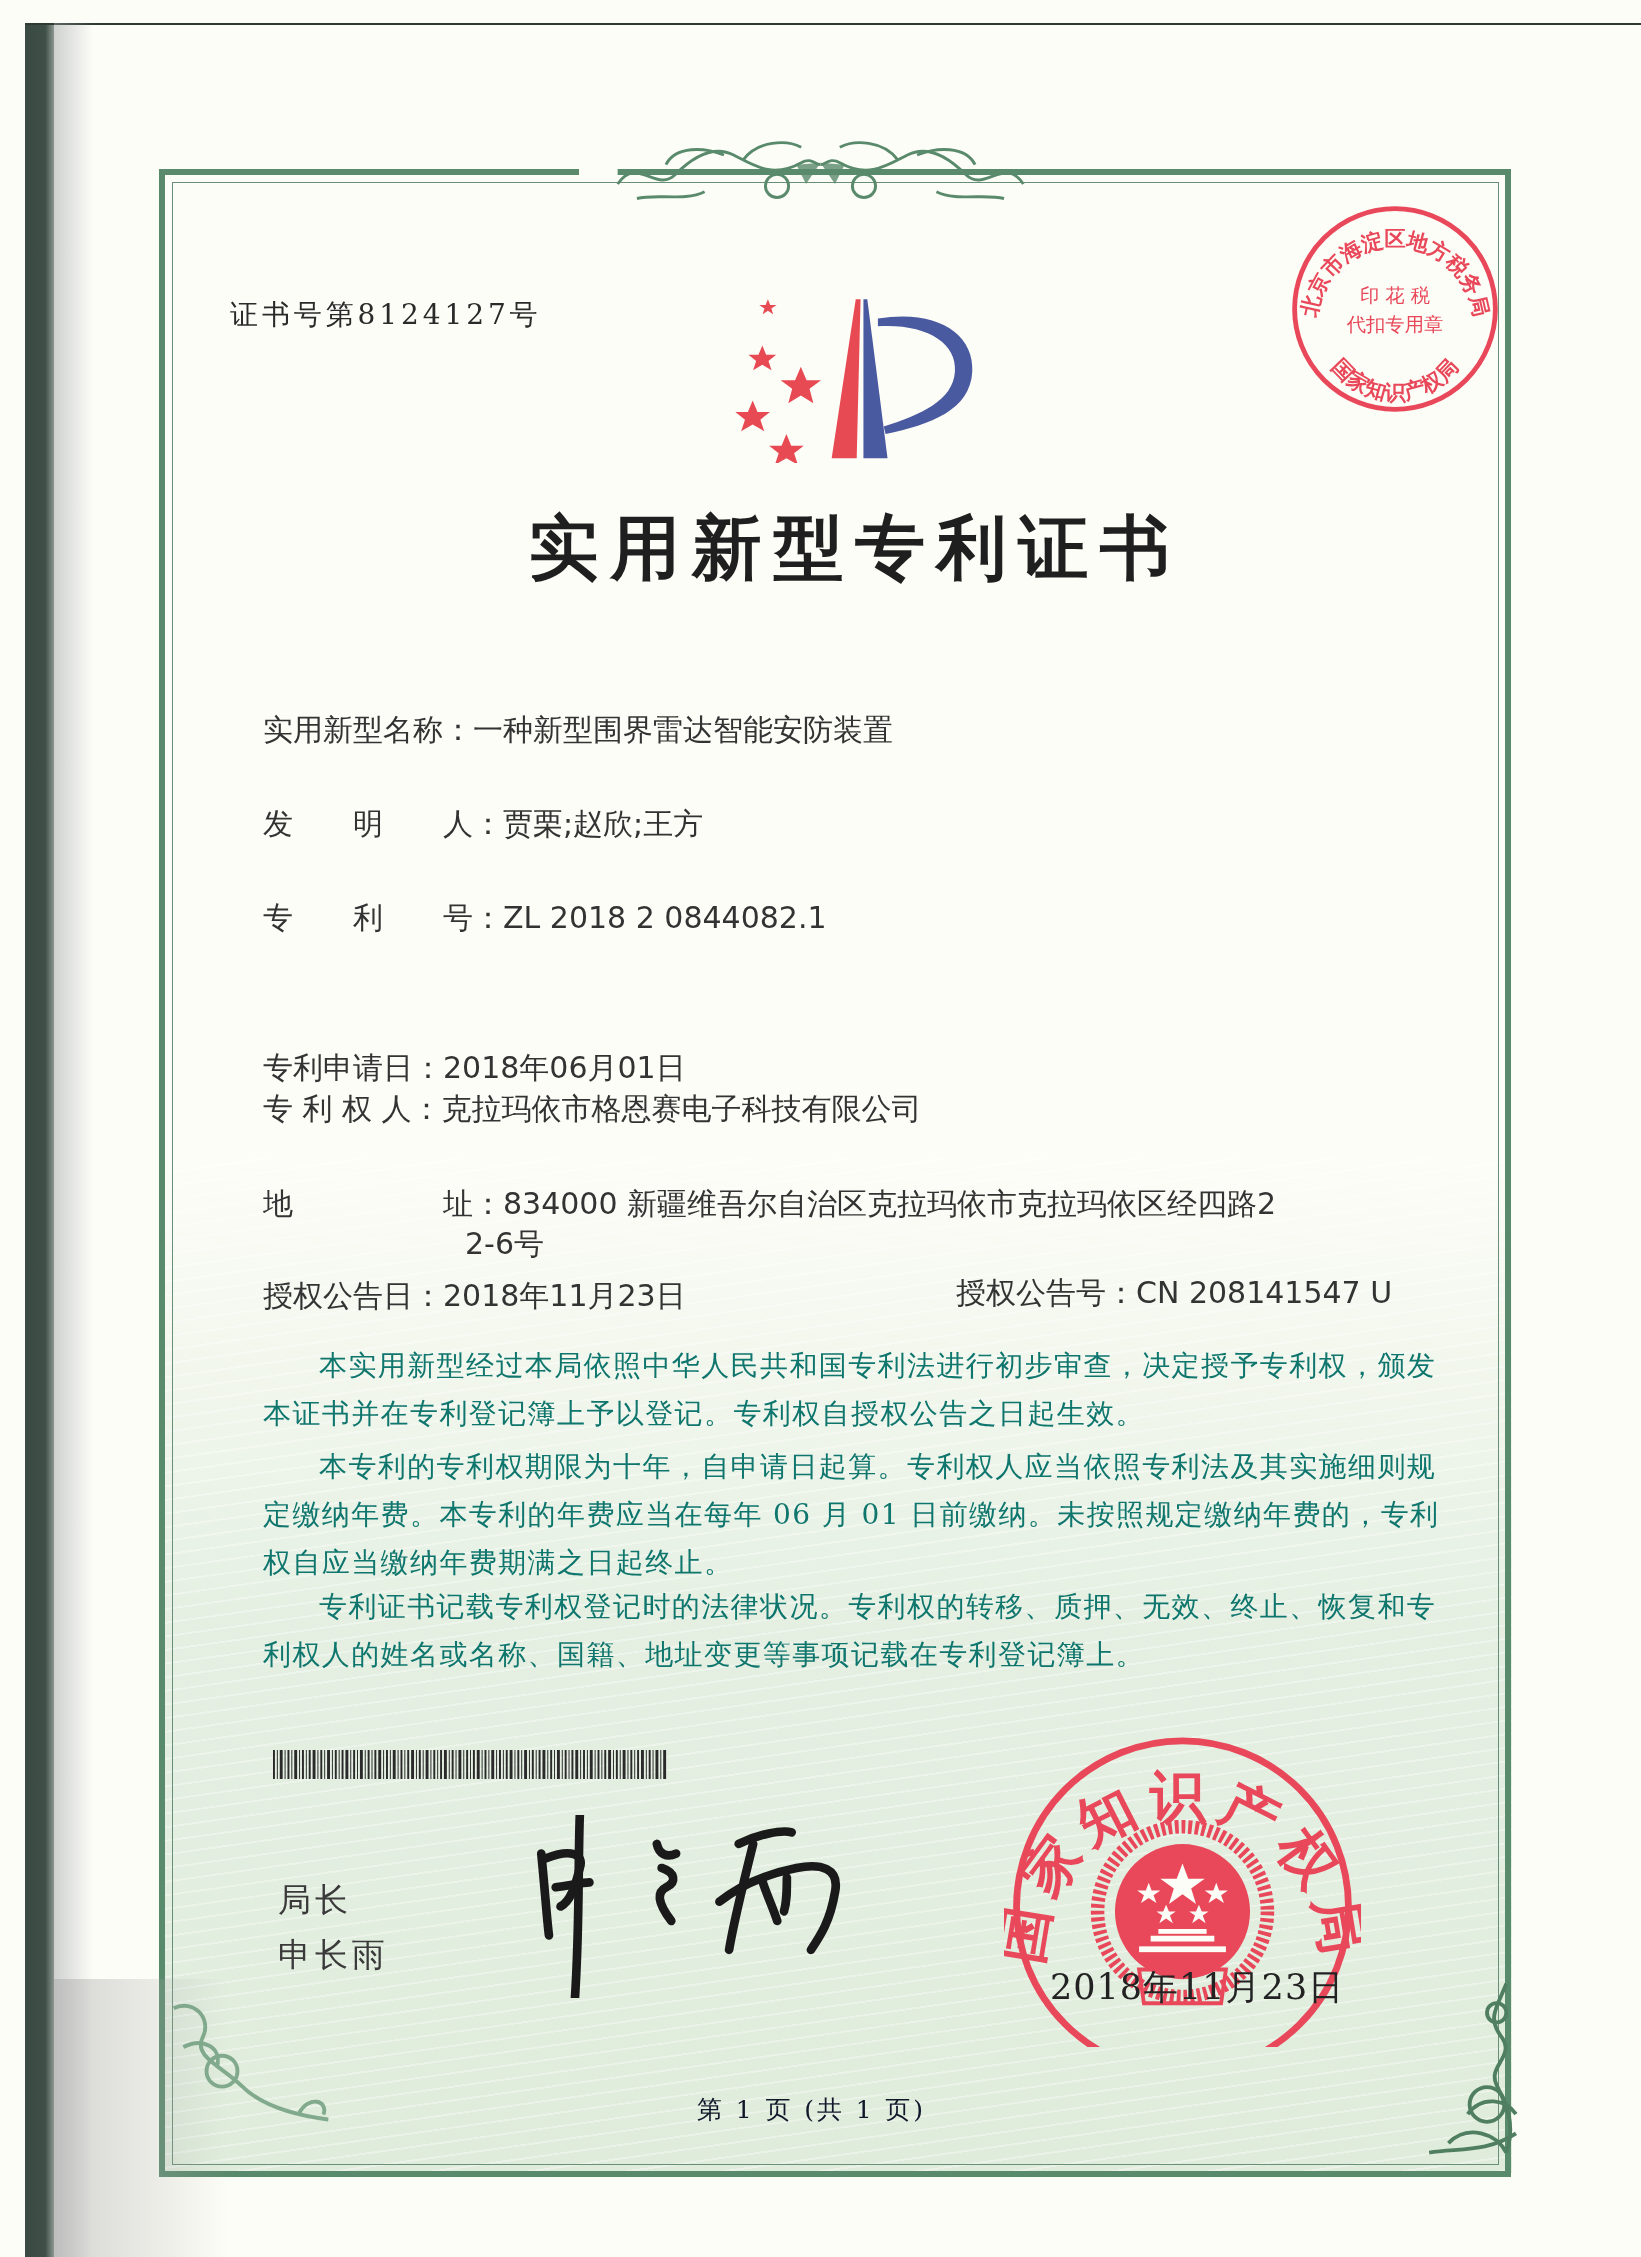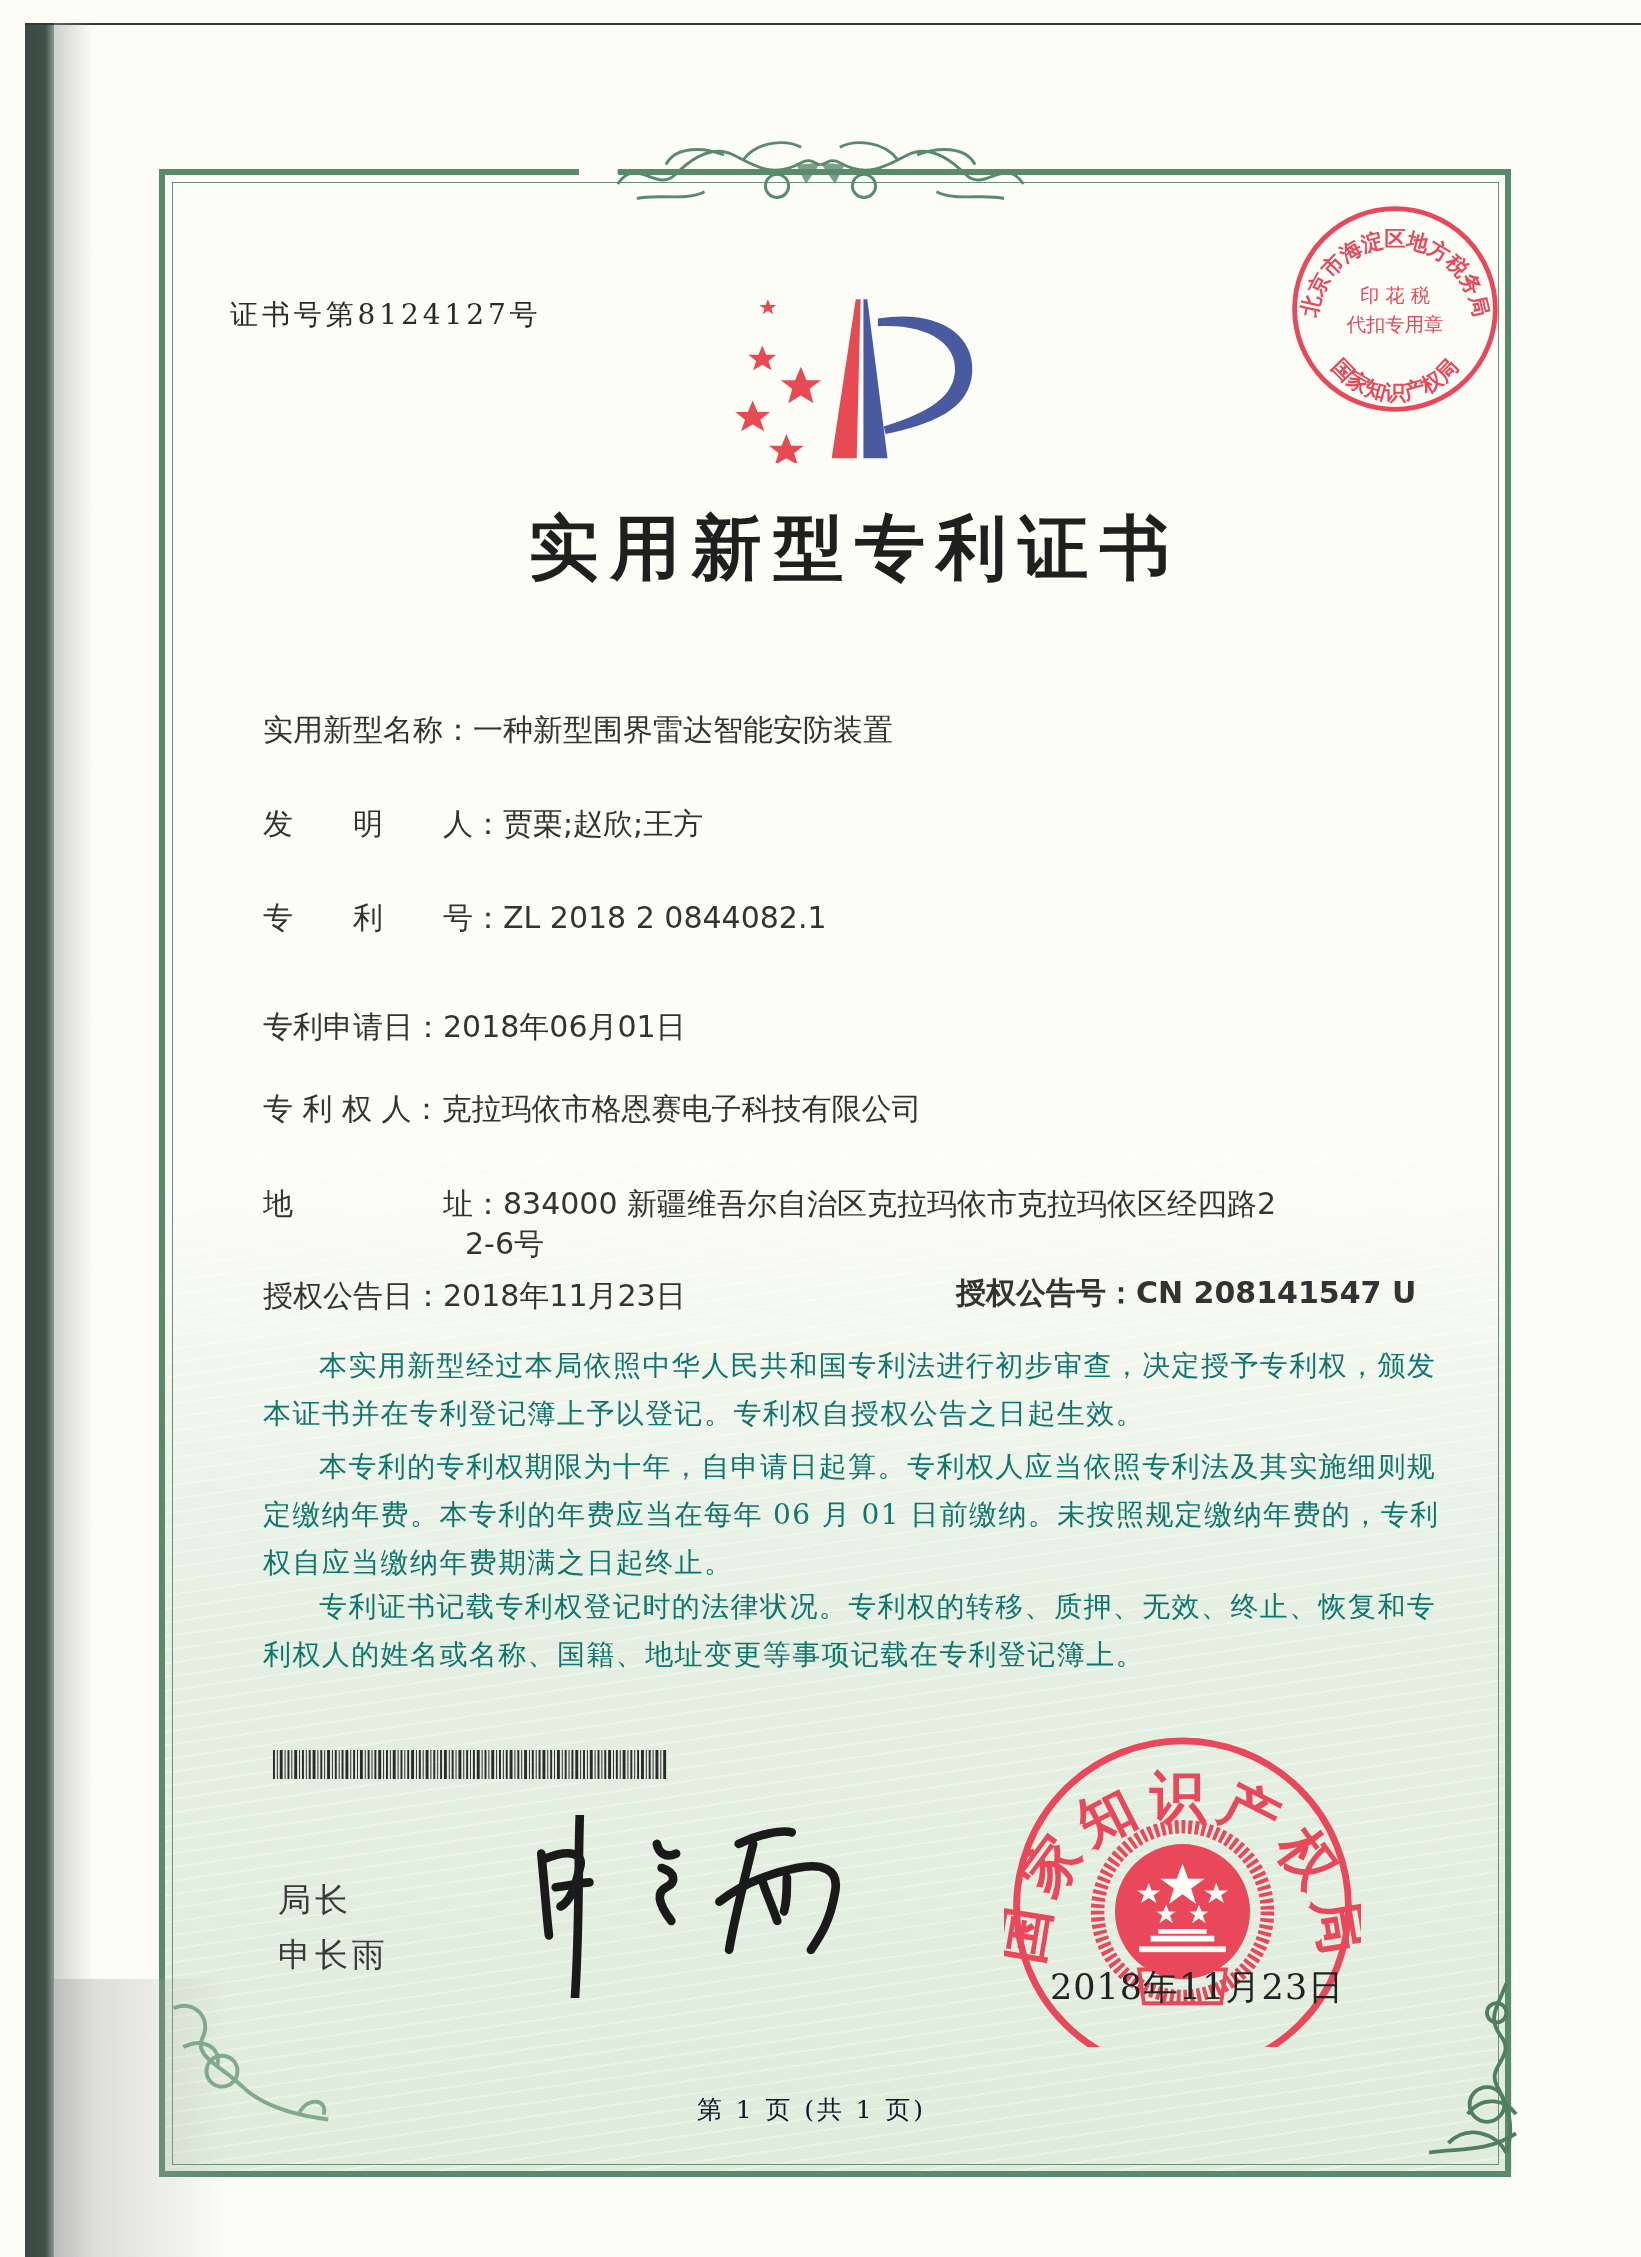--- a/index.html
+++ b/index.html
@@ -177,34 +177,34 @@
 
 <div class="field" style="top:710px;">
   <span class="lbl">实用新型名称：</span><span class="val">一种新型围界雷达智能安防装置</span>
 </div>
 <div class="field" style="top:804px;">
   <span class="lbl">发　　明　　人：</span><span class="val">贾栗;赵欣;王方</span>
 </div>
 <div class="field" style="top:898px;">
   <span class="lbl">专　　利　　号：</span><span class="val">ZL 2018 2 0844082.1</span>
 </div>
-<div class="field" style="top:1007px;text-align:right;">
+<div class="field" style="top:1048px;text-align:right;">
   <span class="lbl">专利申请日：</span><span class="val">2018年06月01日</span>
 </div>
 <div class="field" style="top:1089px;">
   <span class="lbl">专 利 权 人：</span><span class="val">克拉玛依市格恩赛电子科技有限公司</span>
 </div>
 <div class="field" style="top:1184px;">
   <span class="lbl">地　　　　　址：</span><span class="val">834000 新疆维吾尔自治区克拉玛依市克拉玛依区经四路2</span>
 </div>
 <div class="field" style="top:1224px;left:465px;">2-6号</div>
 <div class="field" style="top:1276px;">
   <span class="lbl">授权公告日：</span><span class="val">2018年11月23日</span>
 </div>
-<div class="field" style="top:1273px;left:956px;font-weight:bold;">
+<div class="field" style="top:1273px;left:956px;">
   <span class="lbl">授权公告号：</span><span class="val">CN 208141547 U</span>
 </div>
 
 <div class="para" style="top:1342px;">本实用新型经过本局依照中华人民共和国专利法进行初步审查，决定授予专利权，颁发本证书并在专利登记簿上予以登记。专利权自授权公告之日起生效。</div>
 <div class="para" style="top:1443px;">本专利的专利权期限为十年，自申请日起算。专利权人应当依照专利法及其实施细则规定缴纳年费。本专利的年费应当在每年 06 月 01 日前缴纳。未按照规定缴纳年费的，专利权自应当缴纳年费期满之日起终止。</div>
 <div class="para" style="top:1583px;">专利证书记载专利权登记时的法律状况。专利权的转移、质押、无效、终止、恢复和专利权人的姓名或名称、国籍、地址变更等事项记载在专利登记簿上。</div>
 
 <div class="barcode">
   <svg width="396" height="29" viewBox="0 0 410 30">
     <g fill="#2a2a2a">

